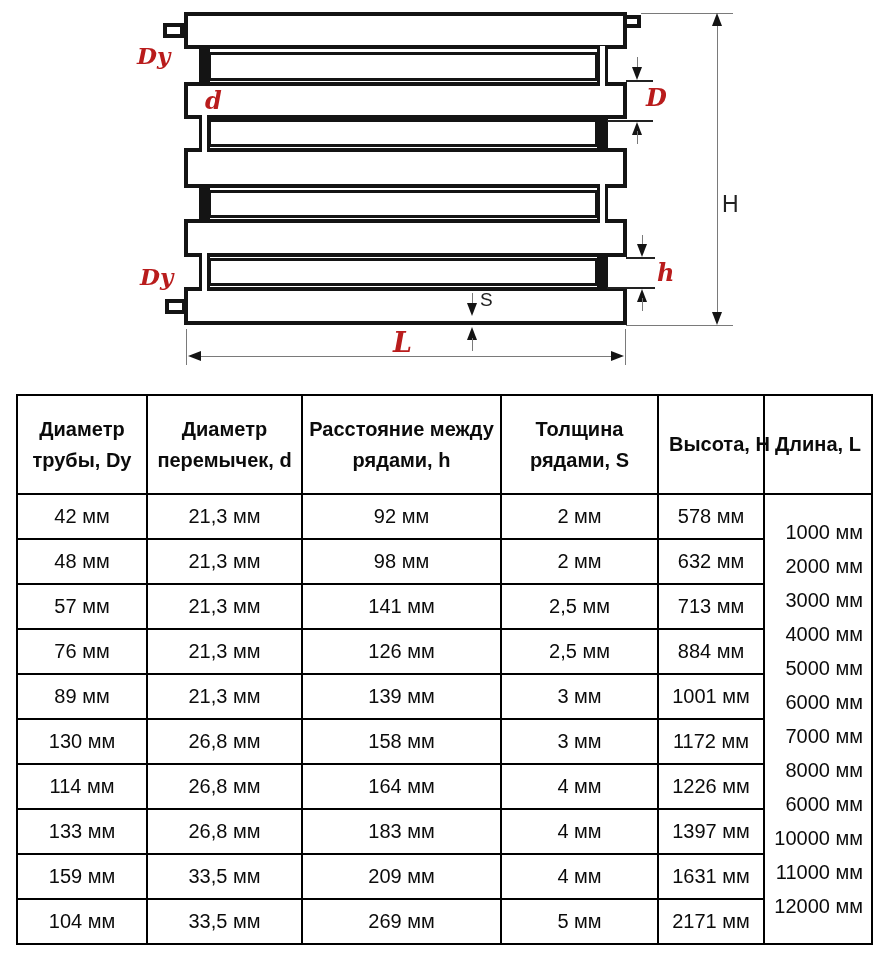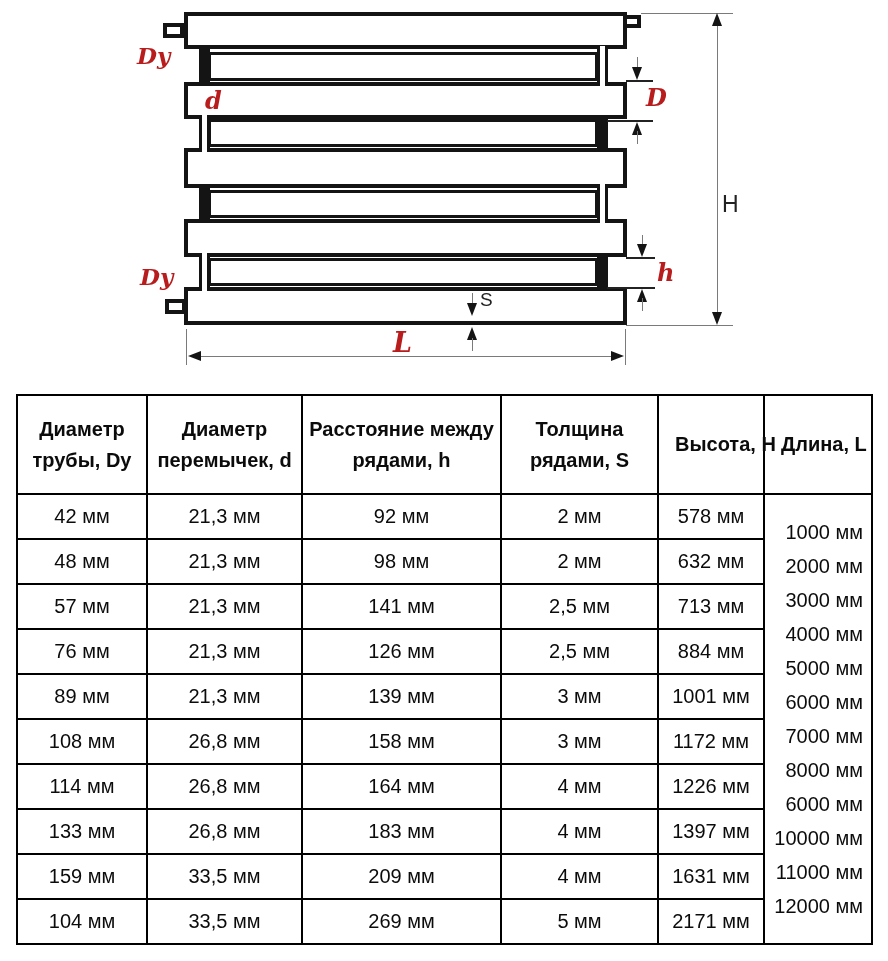--- a/index.html
+++ b/index.html
@@ -38,21 +38,21 @@
     border-collapse:collapse; table-layout:fixed;
     font-family:"Liberation Sans", sans-serif;
   }
   #spec-table th, #spec-table td {
     border:2px solid #000; text-align:center; vertical-align:middle;
     padding:0 4px; font-size:20px; color:#0b0b0b;
   }
   #spec-table thead tr { height:99px; }
   #spec-table thead th { font-weight:bold; line-height:1.55; }
   #spec-table tbody tr { height:45px; }
-  #spec-table th.nw { white-space:nowrap; padding:0 16px; }
+  #spec-table th.nw { white-space:nowrap; padding:0 10px; }
   #spec-table td.len-cell {
     text-align:right; padding-right:8px; line-height:34px; font-size:20px;
   }
 </style>
 </head>
 <body>
 
 <div id="canvas">
 
   <div id="drawing">
@@ -185,21 +185,21 @@
           <td>884 мм</td>
         </tr>
         <tr>
           <td>89 мм</td>
           <td>21,3 мм</td>
           <td>139 мм</td>
           <td>3 мм</td>
           <td>1001 мм</td>
         </tr>
         <tr>
-          <td>108 мм</td>
+          <td>130 мм</td>
           <td>26,8 мм</td>
           <td>158 мм</td>
           <td>3 мм</td>
           <td>1172 мм</td>
         </tr>
         <tr>
           <td>114 мм</td>
           <td>26,8 мм</td>
           <td>164 мм</td>
           <td>4 мм</td>

